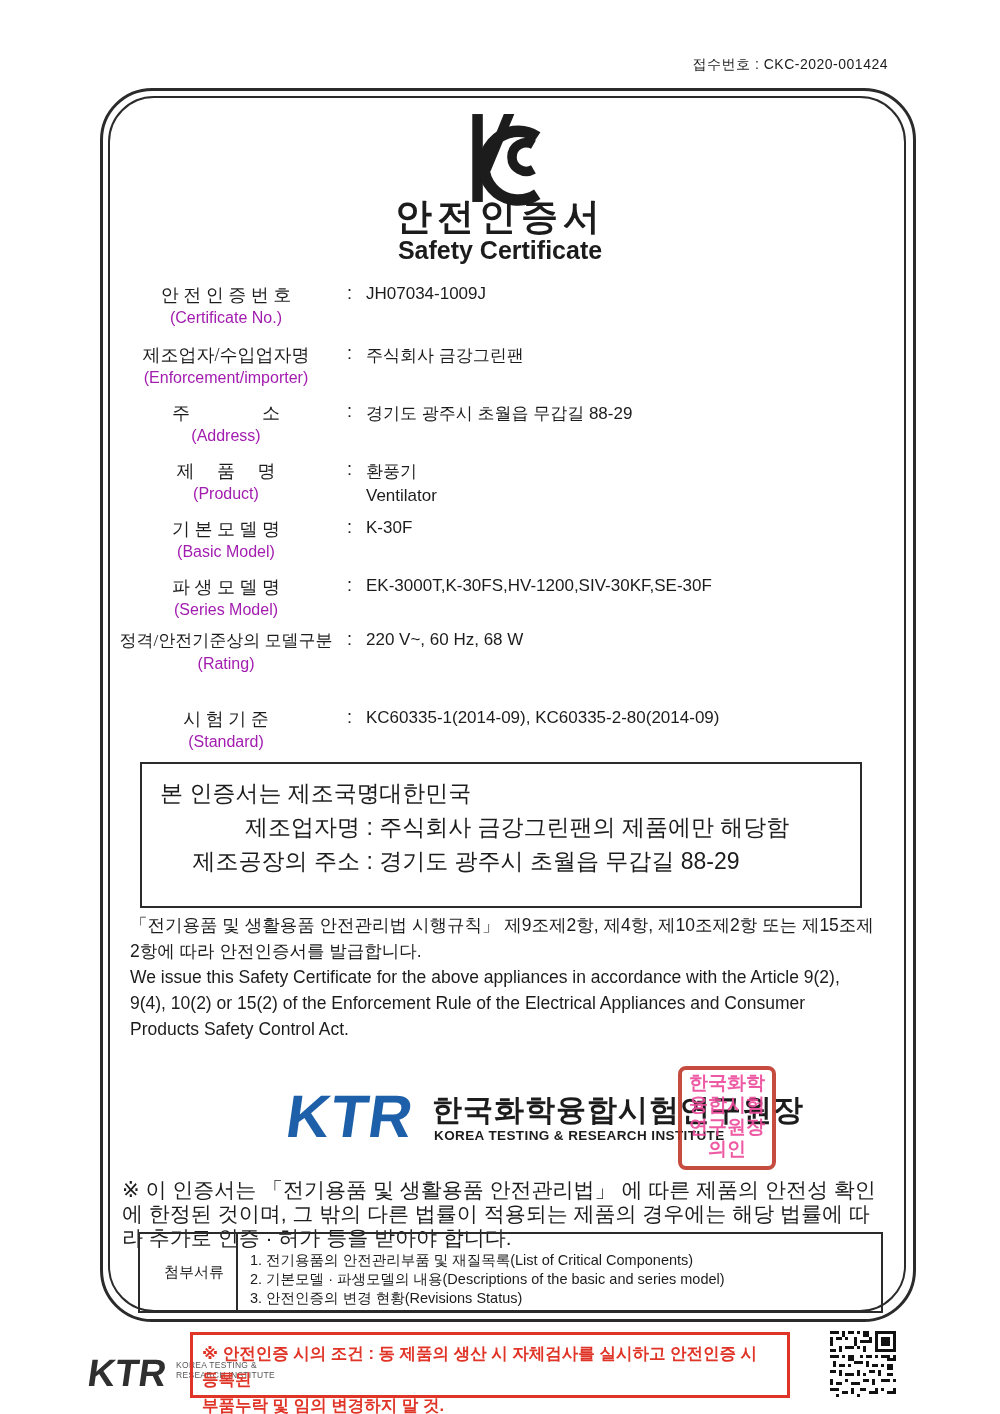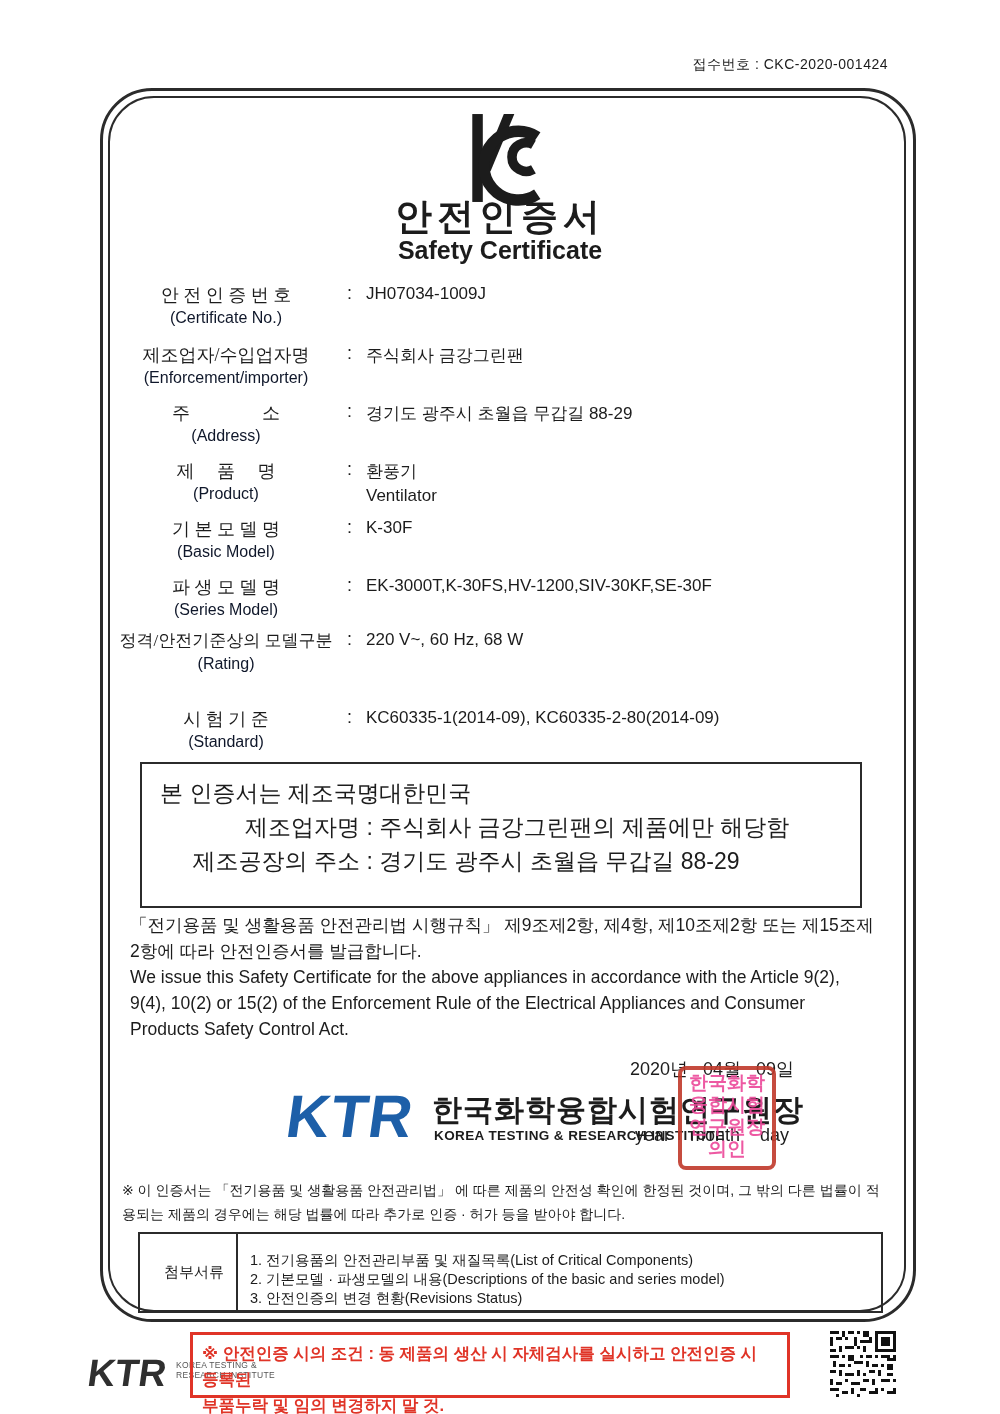--- a/index.html
+++ b/index.html
@@ -9,35 +9,35 @@
     margin:0 auto;overflow:hidden;
   }
   .abs{position:absolute;}
   .receipt{top:56px;left:0;width:888px;text-align:right;font-size:14px;letter-spacing:0.5px;}
   .border-outer{left:100px;top:88px;width:810px;height:1228px;border:3px solid #2b2b2b;border-radius:52px;}
   .border-inner{left:108px;top:96px;width:794px;height:1212px;border:2px solid #2b2b2b;border-radius:46px;}
   .kc-logo{left:457px;top:110px;width:86px;height:96px;}
   .title-ko{top:192px;left:0;width:1000px;text-align:center;font-size:37px;font-weight:700;letter-spacing:5px;}
   .title-en{top:236px;left:0;width:1000px;text-align:center;font-size:25px;font-weight:700;}
   .f-label{left:105px;width:242px;text-align:center;font-size:18px;white-space:pre;font-family:Liberation Serif, serif;}
-  .f-sub{left:105px;width:242px;text-align:center;font-size:16px;color:#0f172a;}
+  .f-sub{left:105px;width:242px;text-align:center;font-size:16px;color:#a21caf;}
   .f-colon{left:347px;font-size:18px;}
   .f-value{left:366px;font-size:17px;white-space:pre;}
   .info-box{left:140px;top:762px;width:718px;height:142px;border:2px solid #2b2b2b;}
   .info-line{position:absolute;left:18px;font-size:23px;white-space:nowrap;}
   .info-label{display:inline-block;width:200px;text-align:right;}
   .statement{left:130px;top:912px;width:744px;font-size:17.5px;line-height:26px;}
   .date-block{left:630px;top:1014px;font-size:18px;line-height:22px;white-space:pre;}
   .ktr-main{left:287px;top:1082px;font-size:60px;font-weight:900;color:#1d5fa8;transform:skewX(-8deg);letter-spacing:1px;}
   .org-ko{left:432px;top:1090px;font-size:30px;font-weight:800;letter-spacing:1px;}
   .org-en{left:434px;top:1128px;font-size:13.5px;font-weight:700;letter-spacing:0.4px;}
   .seal{left:678px;top:1066px;width:88px;height:92px;border:4px solid #c0392b;border-radius:8px;
         color:#ec4899;font-size:19px;font-weight:700;line-height:22px;word-break:break-all;
         padding:2px 1px;text-align:center;opacity:0.9;filter:blur(0.3px);}
-  .footnote{left:122px;top:1178px;width:758px;font-size:14px;line-height:24px;}
+  .footnote{left:122px;top:1178px;width:758px;font-size:21px;line-height:24px;}
   .attach-table{left:138px;top:1232px;width:741px;height:77px;border:2px solid #2b2b2b;display:flex;}
   .attach-head{width:84px;border-right:2px solid #2b2b2b;display:flex;align-items:center;justify-content:center;font-size:15px;padding-left:12px;}
   .attach-body{flex:1;padding:5px 12px;display:flex;flex-direction:column;justify-content:space-around;font-size:14.5px;margin-top:12px;}
   .ktr-foot{left:88px;top:1352px;font-size:38px;font-weight:900;color:#2f2f2f;transform:skewX(-8deg);}
   .ktr-foot-sub{left:176px;top:1360px;font-size:8.5px;color:#555;line-height:10px;letter-spacing:0.3px;}
   .warning-box{left:190px;top:1332px;width:600px;height:66px;border:3px solid #e03427;color:#e03427;
                font-size:16.5px;font-weight:700;padding:5px 9px;line-height:26px;box-sizing:border-box;}
   .qr{left:830px;top:1331px;width:66px;height:68px;}
 </style>
 </head>
@@ -135,24 +135,20 @@
       <span> : </span>
       <span>경기도 광주시 초월읍 무갑길 88-29</span>
     </div>
   </div>
 
   <div class="abs statement">
     <div>「전기용품 및 생활용품 안전관리법 시행규칙」 제9조제2항, 제4항, 제10조제2항 또는 제15조제2항에 따라 안전인증서를 발급합니다.</div>
     <div>We issue this Safety Certificate for the above appliances in accordance with the Article 9(2), 9(4), 10(2) or 15(2) of the Enforcement Rule of the Electrical Appliances and Consumer Products Safety Control Act.</div>
   </div>
 
-  <div class="abs date-block">
-    <div>2020년   04월   09일</div>
-    <div> year    month    day</div>
-  </div>
 
   <div class="abs ktr-main">KTR</div>
   <div class="abs org-ko">한국화학융합시험연구원장</div>
   <div class="abs org-en">KOREA TESTING &amp; RESEARCH INSTITUTE</div>
   <div class="abs seal">한국화학융합시험연구원장의인</div>
 
   <div class="abs footnote">※ 이 인증서는 「전기용품 및 생활용품 안전관리법」 에 따른 제품의 안전성 확인에 한정된 것이며, 그 밖의 다른 법률이 적용되는 제품의 경우에는 해당 법률에 따라 추가로 인증 · 허가 등을 받아야 합니다.</div>
 
   <div class="abs attach-table">
     <div class="attach-head">첨부서류</div>

